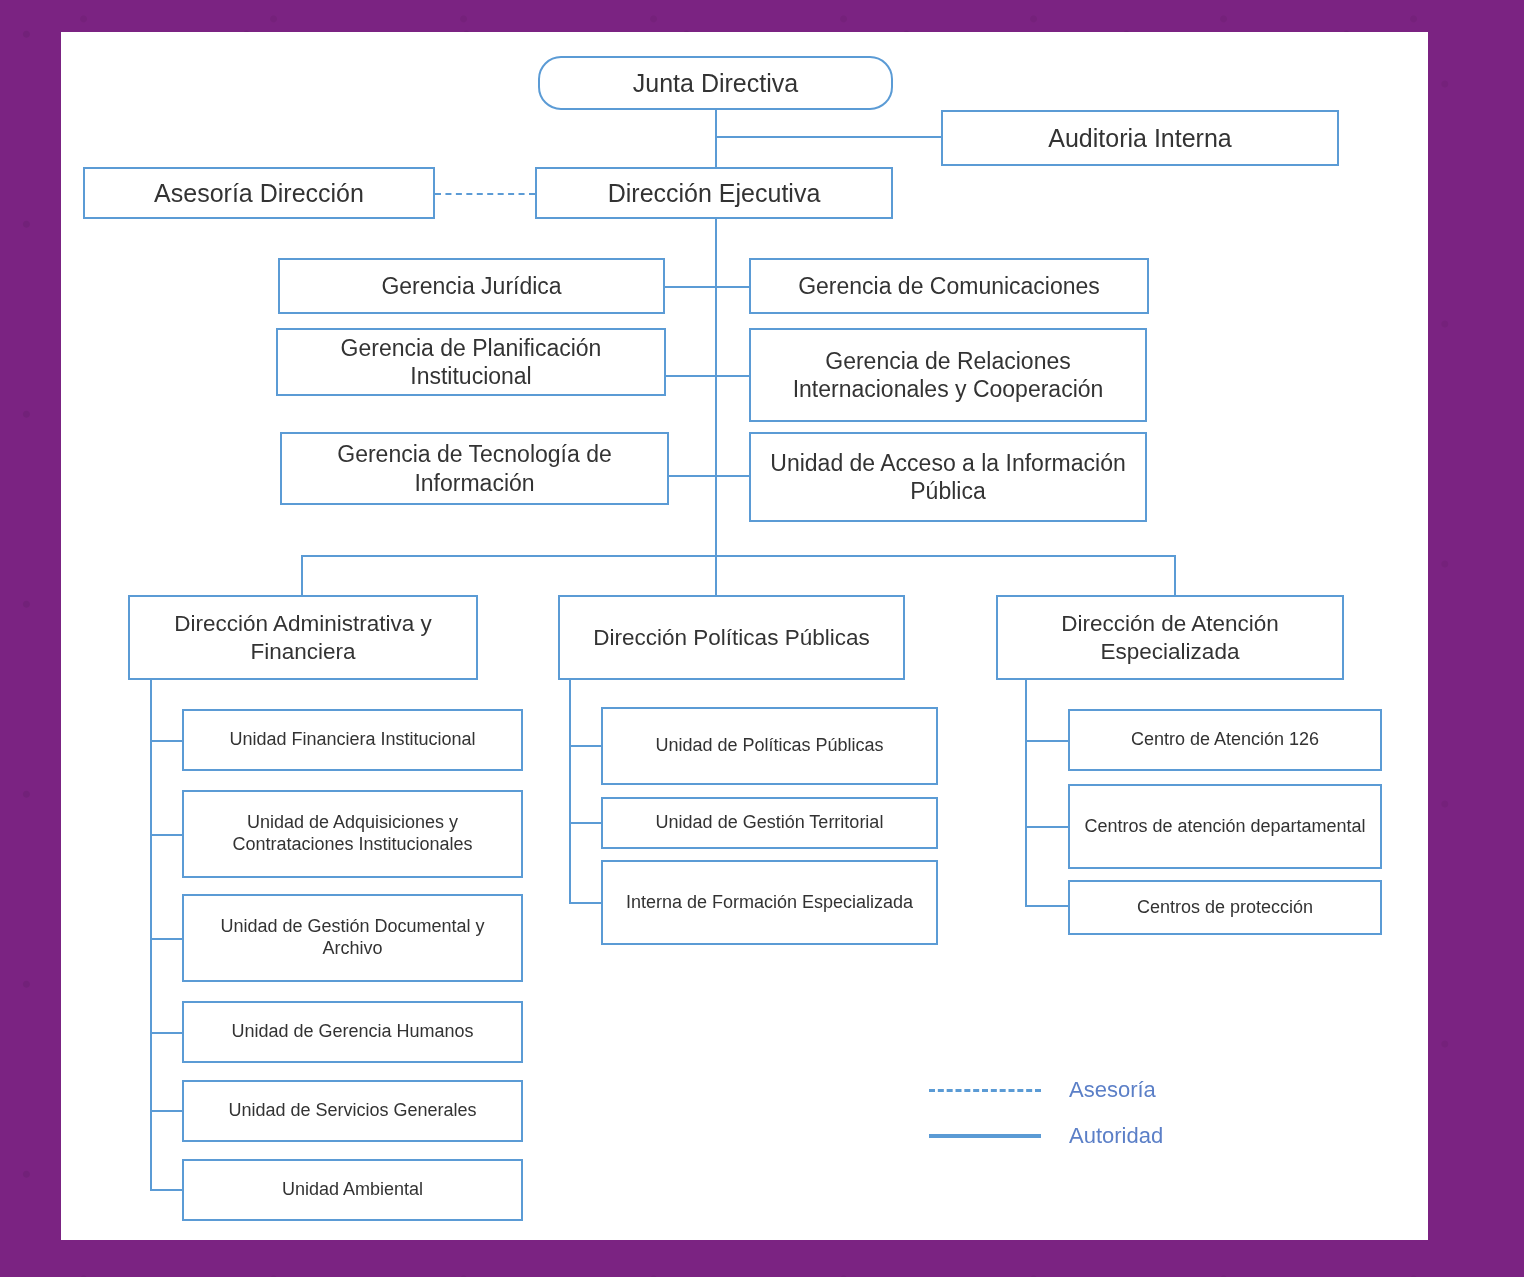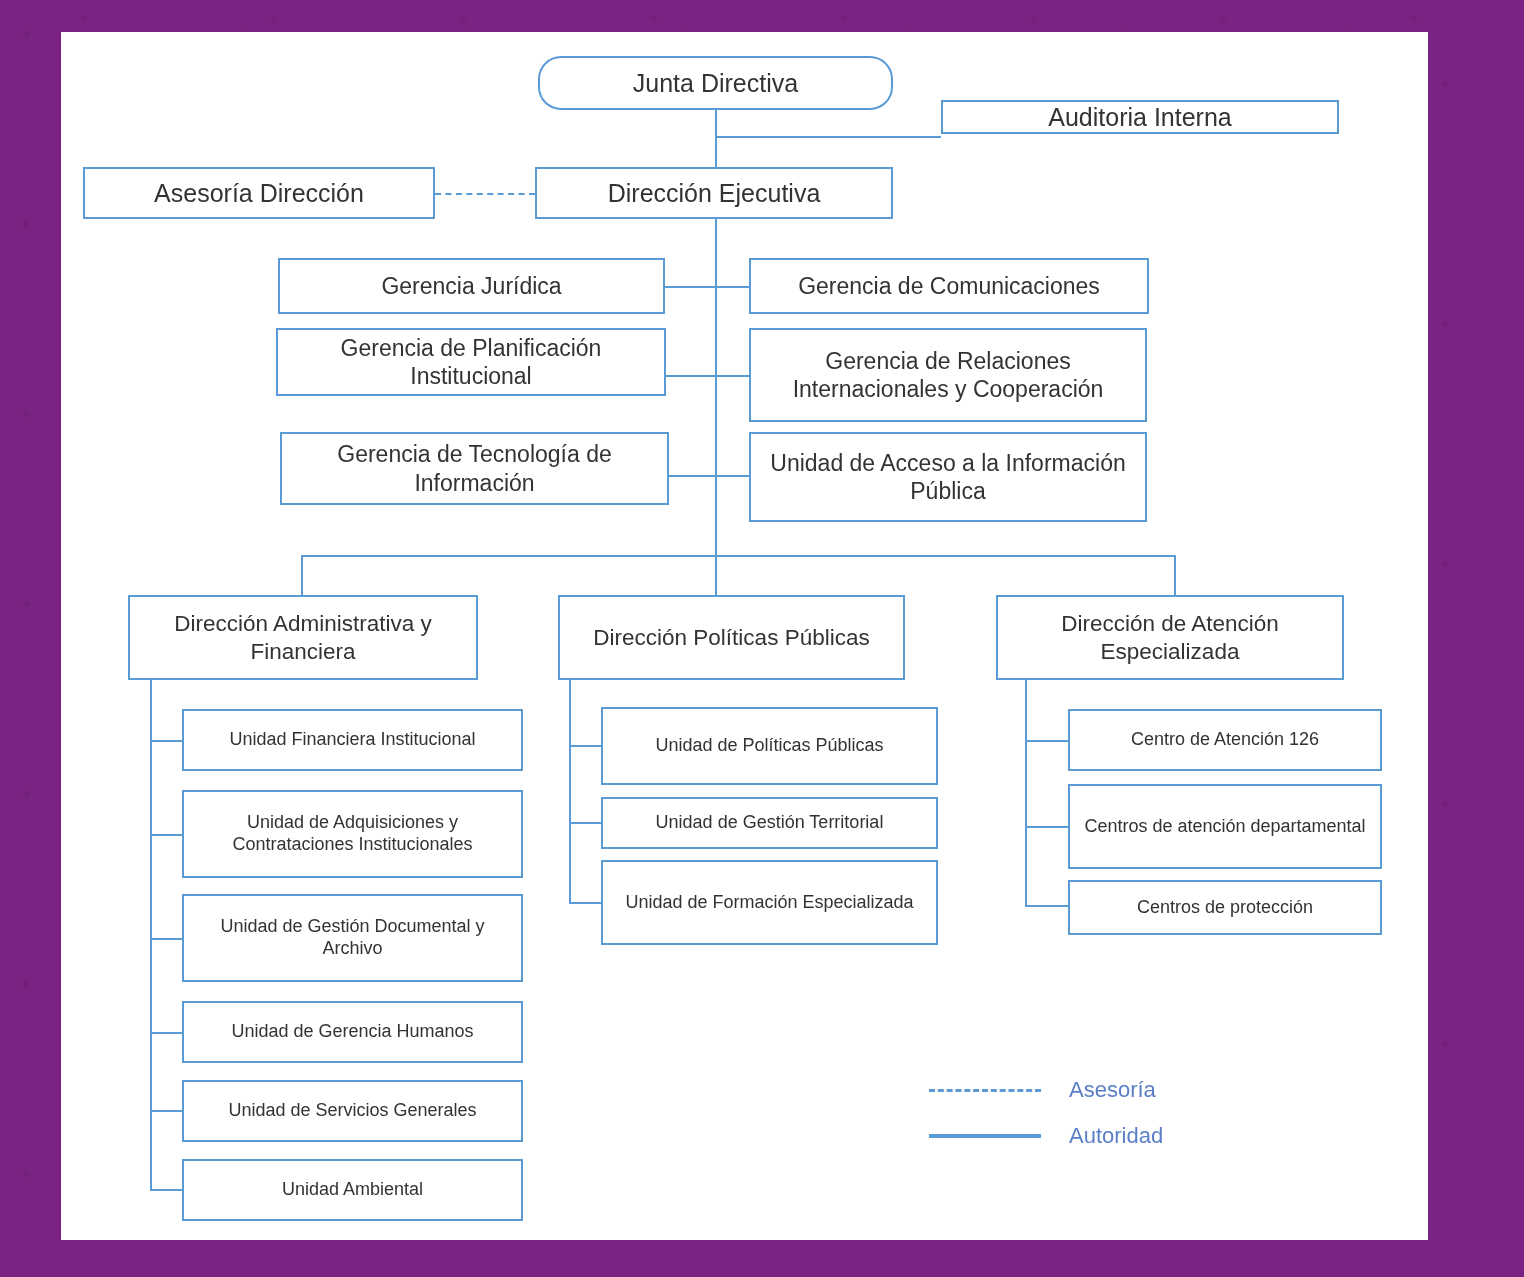--- a/index.html
+++ b/index.html
@@ -137,21 +137,21 @@
 
   <div class="line v" style="left:964px; top:645px; height:230px;"></div>
   <div class="line h" style="left:964px; top:708px; width:43px;"></div>
   <div class="line h" style="left:964px; top:794px; width:43px;"></div>
   <div class="line h" style="left:964px; top:873px; width:43px;"></div>
 
   <div class="box lvl1" style="left:477px; top:24px; width:355px; height:54px;border-radius:23px;">
     <span>Junta Directiva</span>
   </div>
 
-  <div class="box lvl1" style="left:880px; top:68px; width:398px; height:34px;">
+  <div class="box lvl1" style="left:880px; top:78px; width:398px; height:56px;">
     <span>Auditoria Interna</span>
   </div>
 
   <div class="box lvl1" style="left:22px; top:135px; width:352px; height:52px;">
     <span>Asesoría Dirección</span>
   </div>
 
   <div class="box lvl1" style="left:474px; top:135px; width:358px; height:52px;">
     <span>Dirección Ejecutiva</span>
   </div>
@@ -218,21 +218,21 @@
 
   <div class="box unit" style="left:540px; top:675px; width:337px; height:78px;">
     <span>Unidad de Políticas Públicas</span>
   </div>
 
   <div class="box unit" style="left:540px; top:765px; width:337px; height:52px;">
     <span>Unidad de Gestión Territorial</span>
   </div>
 
   <div class="box unit" style="left:540px; top:828px; width:337px; height:85px;">
-    <span>Unidad de Formación Especializada</span>
+    <span>Interna de Formación Especializada</span>
   </div>
 
   <div class="box unit" style="left:1007px; top:677px; width:314px; height:62px;">
     <span>Centro de Atención 126</span>
   </div>
 
   <div class="box unit" style="left:1007px; top:752px; width:314px; height:85px;">
     <span>Centros de atención departamental</span>
   </div>
 

